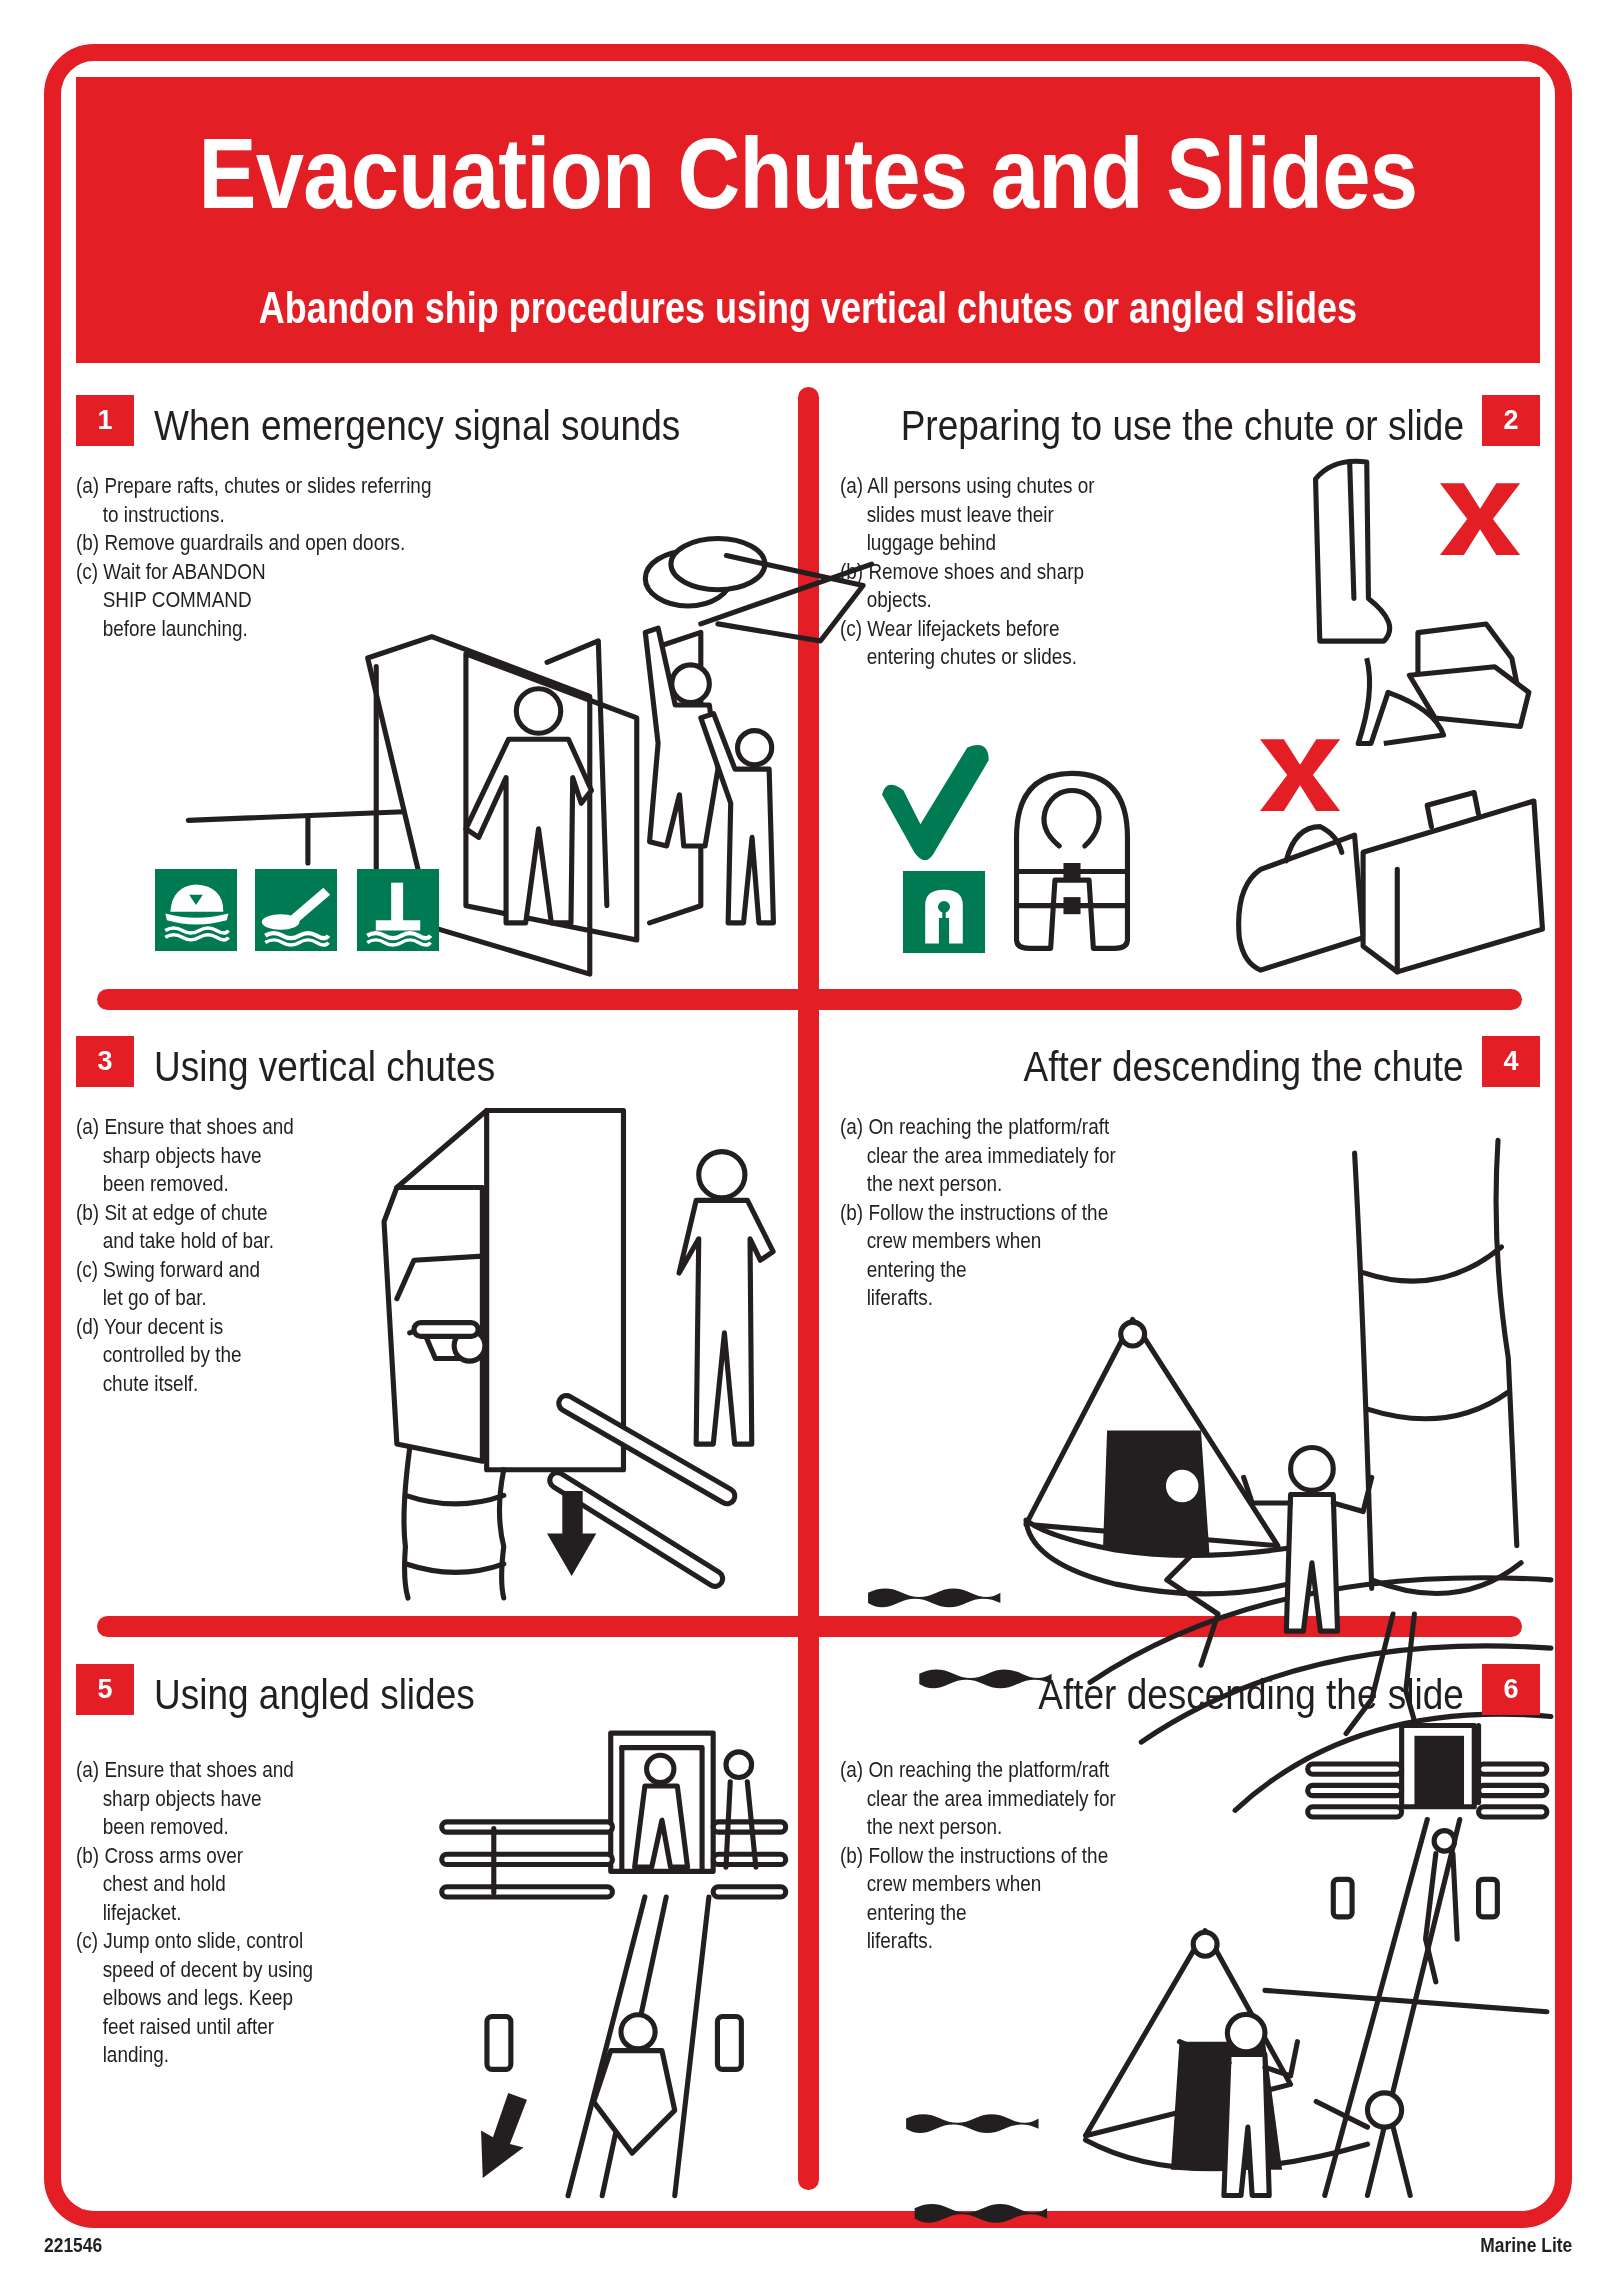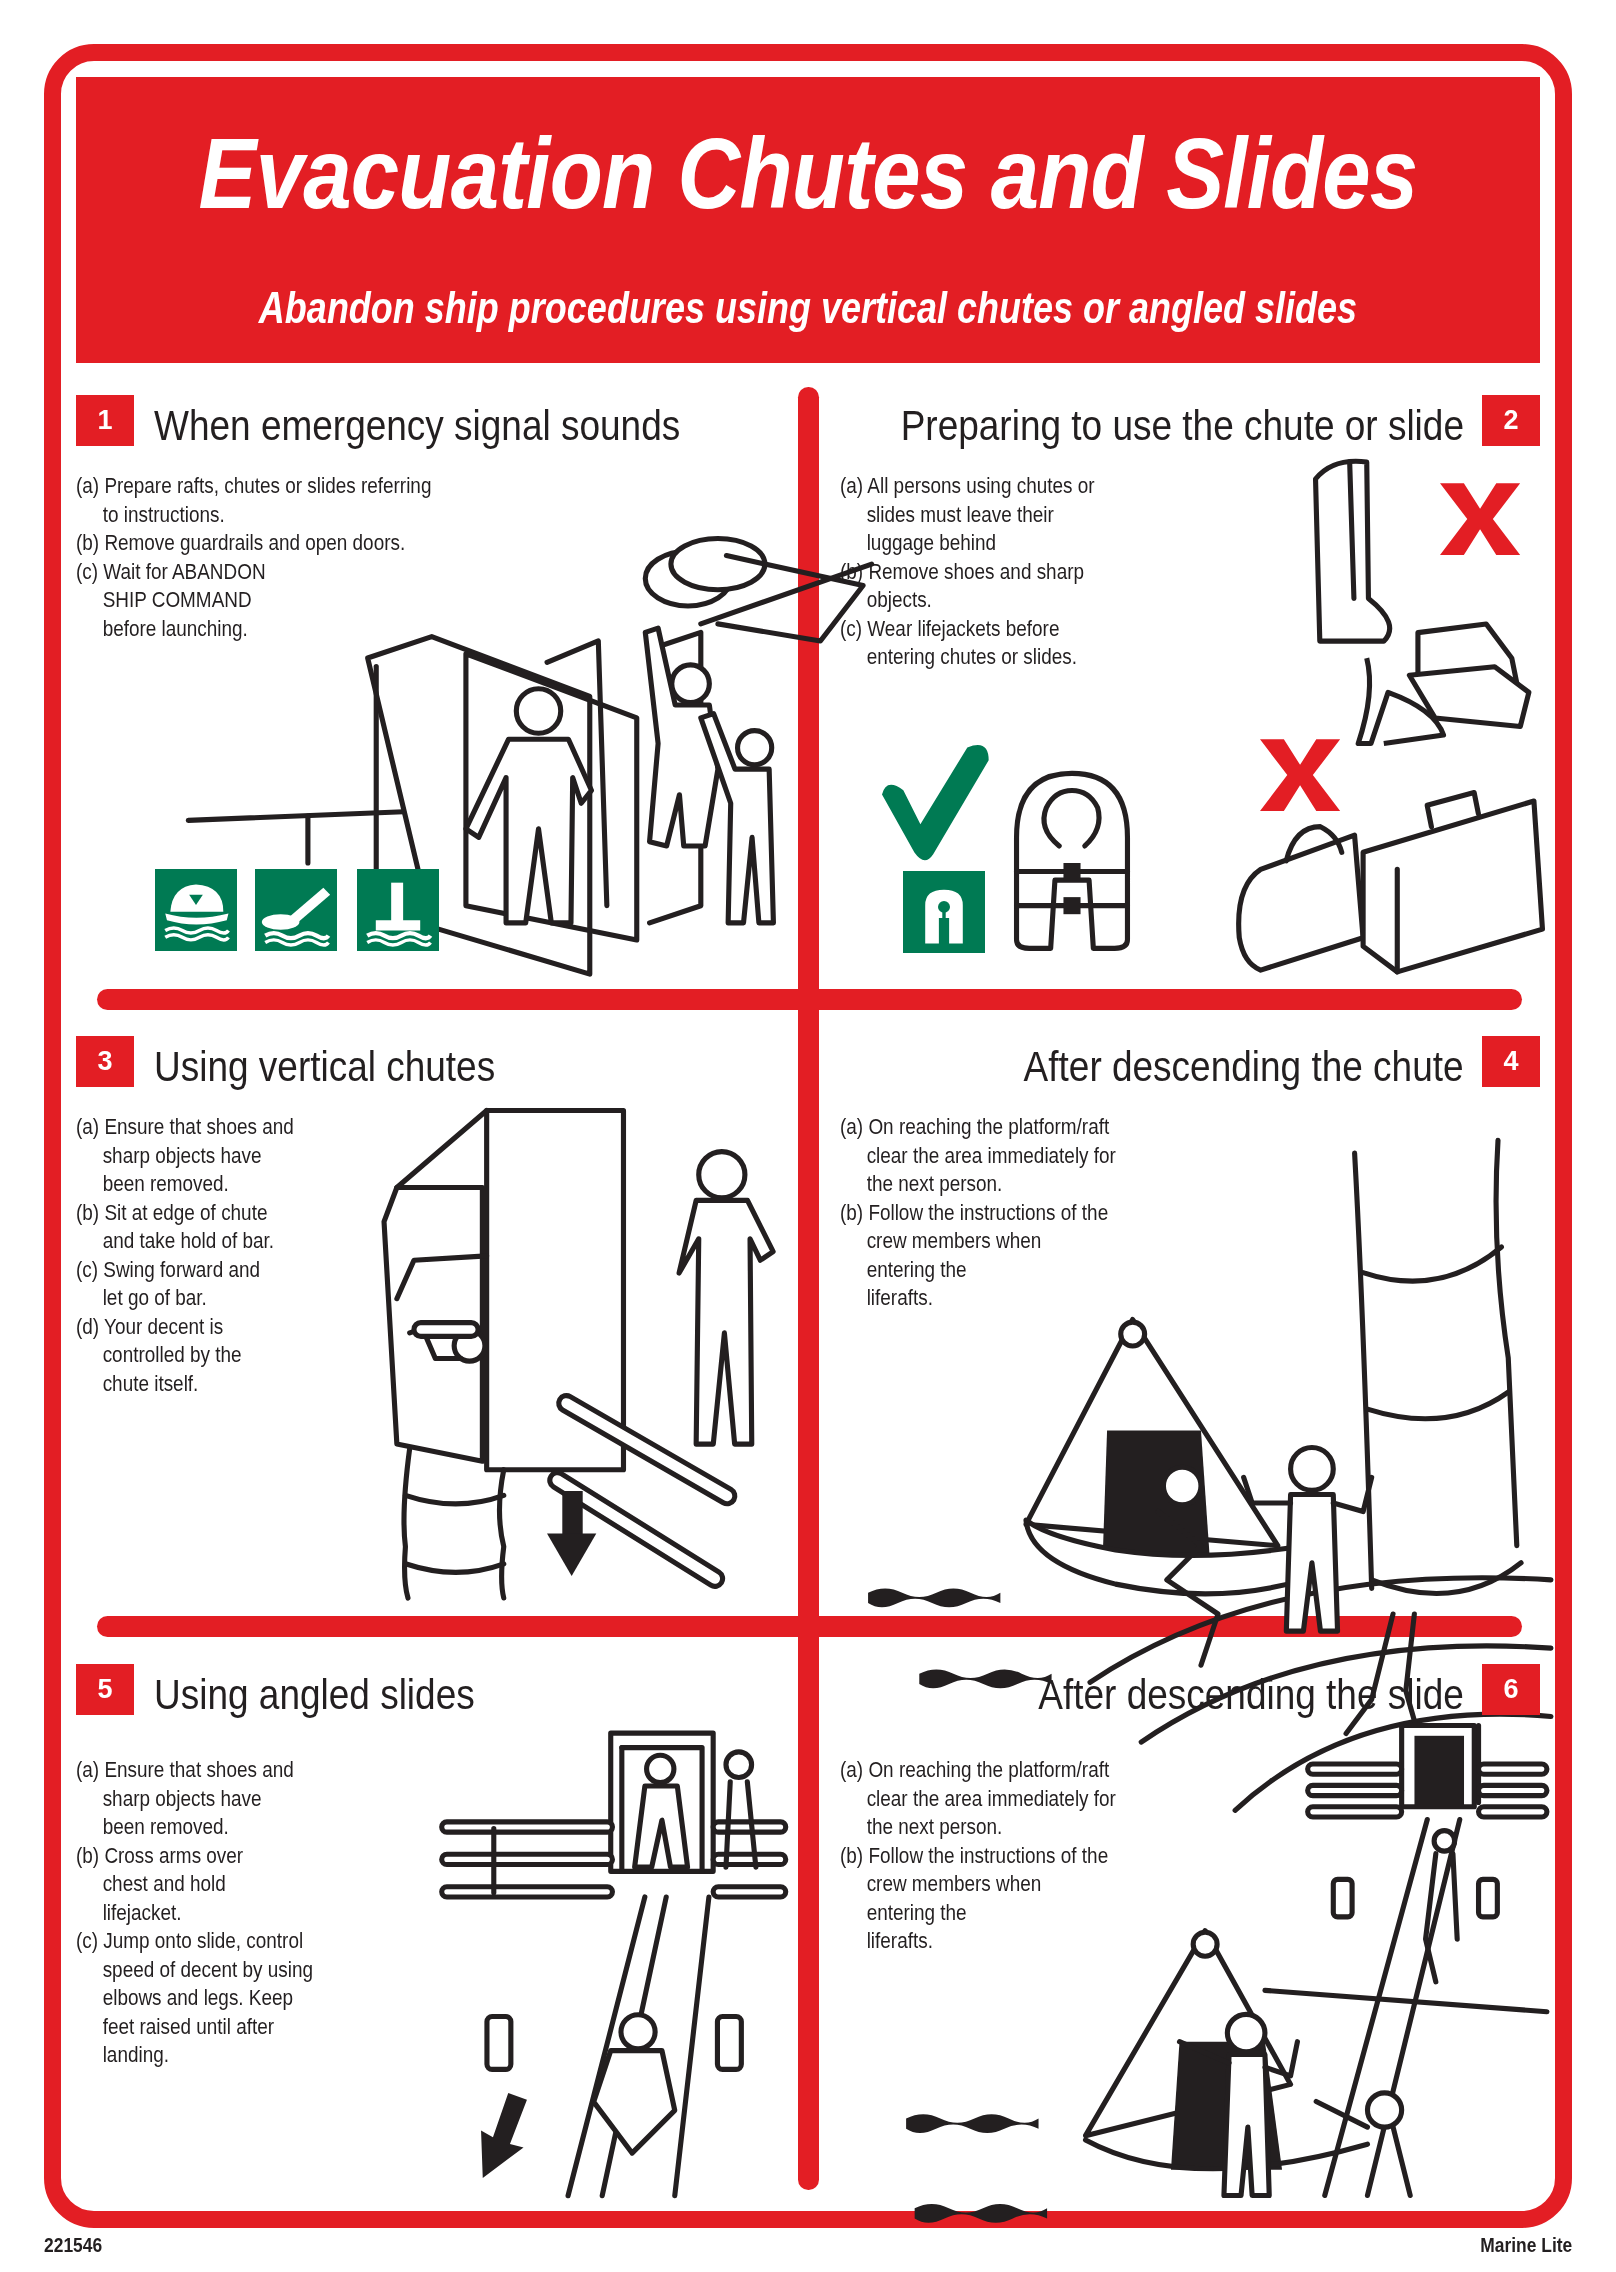--- a/index.html
+++ b/index.html
@@ -1,21 +1,21 @@
 <!DOCTYPE html>
 <html style="font-size:13.7px"><head>
 <meta charset="utf-8">
 <style>
   html, body { margin: 0; padding: 0; background: #ffffff; }
   body { width: 1616px; height: 2273px; position: relative; overflow: hidden;
          font-family: "Liberation Sans", "DejaVu Sans", sans-serif; color: #231f20; }
   .abs { position: absolute; }
   .frame { left: 44px; top: 44px; width: 1528px; height: 2184px; box-sizing: border-box;
            border: 17px solid #e31e24; border-radius: 50px; }
-  .header { left: 76px; top: 77px; width: 1464px; height: 286px; background: #e31e24; font-style: italic; }
+  .header { left: 76px; top: 77px; width: 1464px; height: 286px; background: #e31e24; }
   .title { left: 0; top: 41px; width: 100%; text-align: center; color: #fff; font-weight: bold;
            font-size: 101px; letter-spacing: -0.9px; line-height: 111px; transform: scaleX(0.86); }
   .subtitle { left: 0; top: 203px; width: 100%; text-align: center; color: #fff; font-weight: bold;
               font-size: 45px; line-height: 55px; transform: scaleX(0.80); }
   .vdiv { left: 798px; top: 387px; width: 20.5px; height: 1803px; background: #e31e24; border-radius: 10.3px; }
   .hdiv { left: 97px; width: 1425px; height: 21.4px; background: #e31e24; border-radius: 11px; }
   .badge { width: 58px; height: 51px; background: #e31e24; color: #fff; font-weight: bold;
            font-size: 27px; line-height: 51px; text-align: center; }
   .sec-title { font-size: 43px; line-height: 51px; white-space: nowrap; transform-origin: left center;
                transform: scaleX(0.86); }

